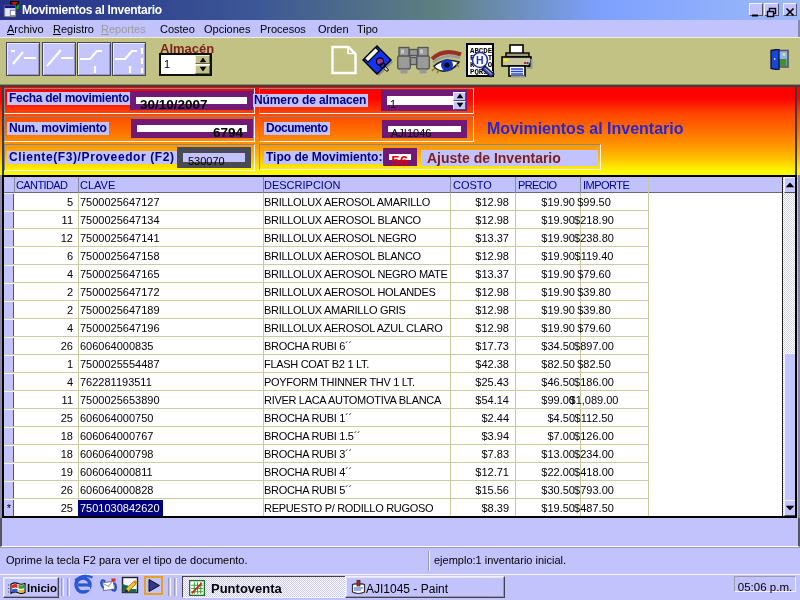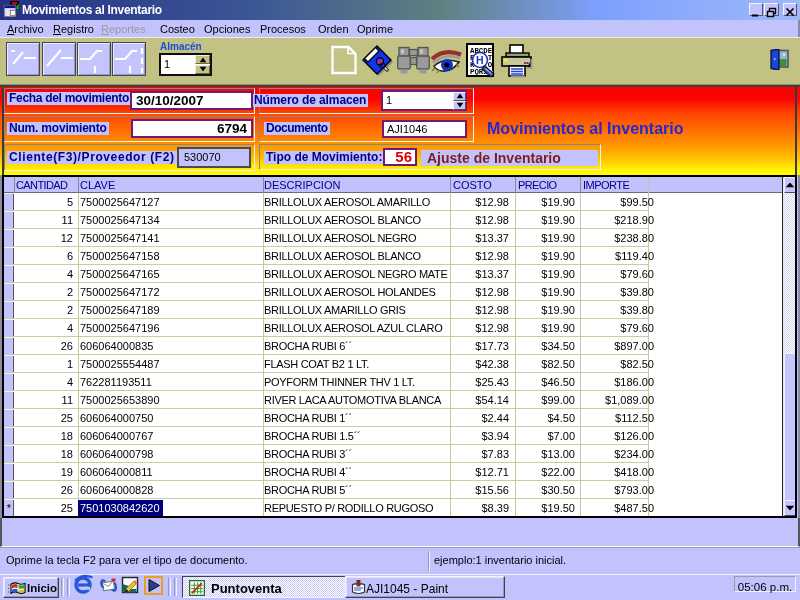--- a/index.html
+++ b/index.html
@@ -9,45 +9,45 @@
 
 #title{left:0;top:0;width:800px;height:20px;background:linear-gradient(90deg,#252f88,#3c5796 32%,#5f8080 55%,#7da0fe 75%,#9db9f8);}
 #title .txt{left:22px;top:3px;color:#fff;font-weight:bold;font-size:12px;letter-spacing:-0.3px}
 .tbtn{top:3px;height:13px;background:#c2c2fc;border:1px solid;border-color:#f2f2ff #55556a #55556a #f2f2ff}
 
 #menu{left:0;top:20px;width:696px;height:17px;background:#c2c2fc;font-size:11px;color:#000}
 #menu b{position:absolute;top:3px}
 
 #tbar{left:0;top:37px;width:800px;height:48px;background:#c1c284;border-top:1px solid #eeeedd;border-bottom:1px solid #8d8d66}
 .nav{top:42px;width:34px;height:34px;background:#c5c5fd;border:1px solid #44445c;box-shadow:inset 1px 1px 0 #eaeaff, inset -1px -1px 0 #9a9ac0}
-#almlbl{left:160px;top:41px;font-weight:bold;font-size:10px;color:#1d4ed8}
+#almlbl{left:160px;top:41px;font-weight:bold;font-size:13px;color:#7f1d1d}
 #almbox{left:159px;top:53px;width:53px;height:23px;background:#fff;border:2px solid #101010;font-size:11px;line-height:18px;padding-left:3px}
 .spinb{width:15px;height:9px;background:#c1c284;border:1px solid;border-color:#eeeedd #6a6a48 #6a6a48 #eeeedd}
 .spinb svg,.sbtn svg{position:absolute;left:50%;top:50%;transform:translate(-50%,-50%)}
 
 #form{left:0;top:85px;width:800px;height:90px;background:linear-gradient(#fb0300 0,#fb0300 13%,#ff4800 31%,#ff6600 46%,#ff9d00 69%,#ffc800 83%,#fff200 94%,#ffff00);border-top:2px solid #3f3f3f}
 .pnl{border:1px solid;border-color:#87878a #f4f4f4 #f4f4f4 #87878a}
 .flab{background:#c2c2fc;font-weight:bold;font-size:12px;color:#00008b;line-height:13px;padding:0 2px;white-space:nowrap}
-.fld{background:#fff;border:2px solid #701a75;font-size:11px;white-space:nowrap}
+.fld{background:#fff;border:6px solid #701a75;font-size:11px;white-space:nowrap}
 
 #grid{left:2px;top:175px;width:795px;height:343px;background:#fff;border:2px solid #000;overflow:hidden}
 #ghead{left:0;top:0;width:779px;height:16px;background:#c1c1fc;border-bottom:1px solid #6a6a7a;color:#00008c;font-size:11px}
 #ghead b{position:absolute;top:2px}
 .gvh{top:0;width:1px;height:16px;background:#8888a0}
 .gv{top:16px;width:1px;height:324px;background:#c8c8a0}
 .sel{left:0;top:16px;width:10px;height:324px;background:#c2c2fc;border-right:1px solid #55555f}
 .selc{left:0;width:10px;height:18px;border-bottom:1px solid #8a8aa8;border-top:1px solid #eeeeff;font-size:11px;text-align:center;line-height:16px}
 .r{left:0;height:18px;width:644px;border-bottom:1px solid #cccca2;font-size:11px;color:#000}
 .r b{position:absolute;top:3px;white-space:nowrap}
 .c1{left:12px;width:57px;text-align:right}
 .c2{left:76px}
 .c3{left:260px;letter-spacing:-0.3px}
 .c4{left:440px;width:65px;text-align:right}
 .c5{left:505px;width:66px;text-align:right}
-.c6{left:582px;width:68px;text-align:right}
+.c6{left:556px;width:68px;text-align:center}
 
 #vsb{left:778px;top:0;width:13px;height:339px;background:repeating-conic-gradient(#ffffff 0 25%,#d2d2ea 0 50%) 0 0/2px 2px;border-left:1px solid #222}
 .sbtn{left:1px;width:12px;height:16px;background:#c5c5fd;border:1px solid;border-color:#f0f0ff #4a4a5e #4a4a5e #f0f0ff}
 #vthumb{left:1px;top:176px;width:12px;height:148px;background:#c5c5fd;border:1px solid;border-color:#f0f0ff #4a4a5e #4a4a5e #f0f0ff}
 
 #bstrip{left:0;top:518px;width:800px;height:29px;background:#c2c2fc;border-left:2px solid #55555f;border-right:2px solid #55555f;border-bottom:1px solid #ffffff}
 #sbar{left:0;top:547px;width:800px;height:27px;background:#c2c2fc;font-size:11px;color:#000;border-top:1px solid #9a9ab0}
 #task{left:0;top:574px;width:800px;height:26px;background:#c2c2fc;border-top:1px solid #f4f4ff}
 .tkb{background:#c2c2fc;border:1px solid;border-color:#f0f0ff #40404e #40404e #f0f0ff;box-shadow:inset -1px -1px 0 #9a9ab6, inset 1px 1px 0 #e4e4f8}
 .tksep{top:578px;width:3px;height:18px;border-left:1px solid #9a9ab0;border-right:1px solid #f0f0ff}
@@ -81,21 +81,21 @@
 </div>
 
 <div id="menu" class="abs">
  <b style="left:7px"><u>A</u>rchivo</b>
  <b style="left:53px"><u>R</u>egistro</b>
  <b style="left:101px;color:#9a9a9a"><u>R</u>eportes</b>
  <b style="left:160px">Costeo</b>
  <b style="left:204px">Opciones</b>
  <b style="left:260px">Procesos</b>
  <b style="left:318px">Orden</b>
- <b style="left:357px">Oprime</b>
+ <b style="left:357px">Tipo</b>
 </div>
 
 <div id="tbar" class="abs"></div>
 <div class="abs nav" style="left:6px"><svg width="32" height="32">
       <path d="M4 8 H8 M6 21 L16 9 M17 15 H29" stroke="#fff" stroke-width="2.2" fill="none"></path>
     </svg></div>
 <div class="abs nav" style="left:42px"><svg width="32" height="32">
       <path d="M4 23 L18 7 M18 15 H30" stroke="#fff" stroke-width="2.2" fill="none"></path>
     </svg></div>
 <div class="abs nav" style="left:77px"><svg width="32" height="32">

